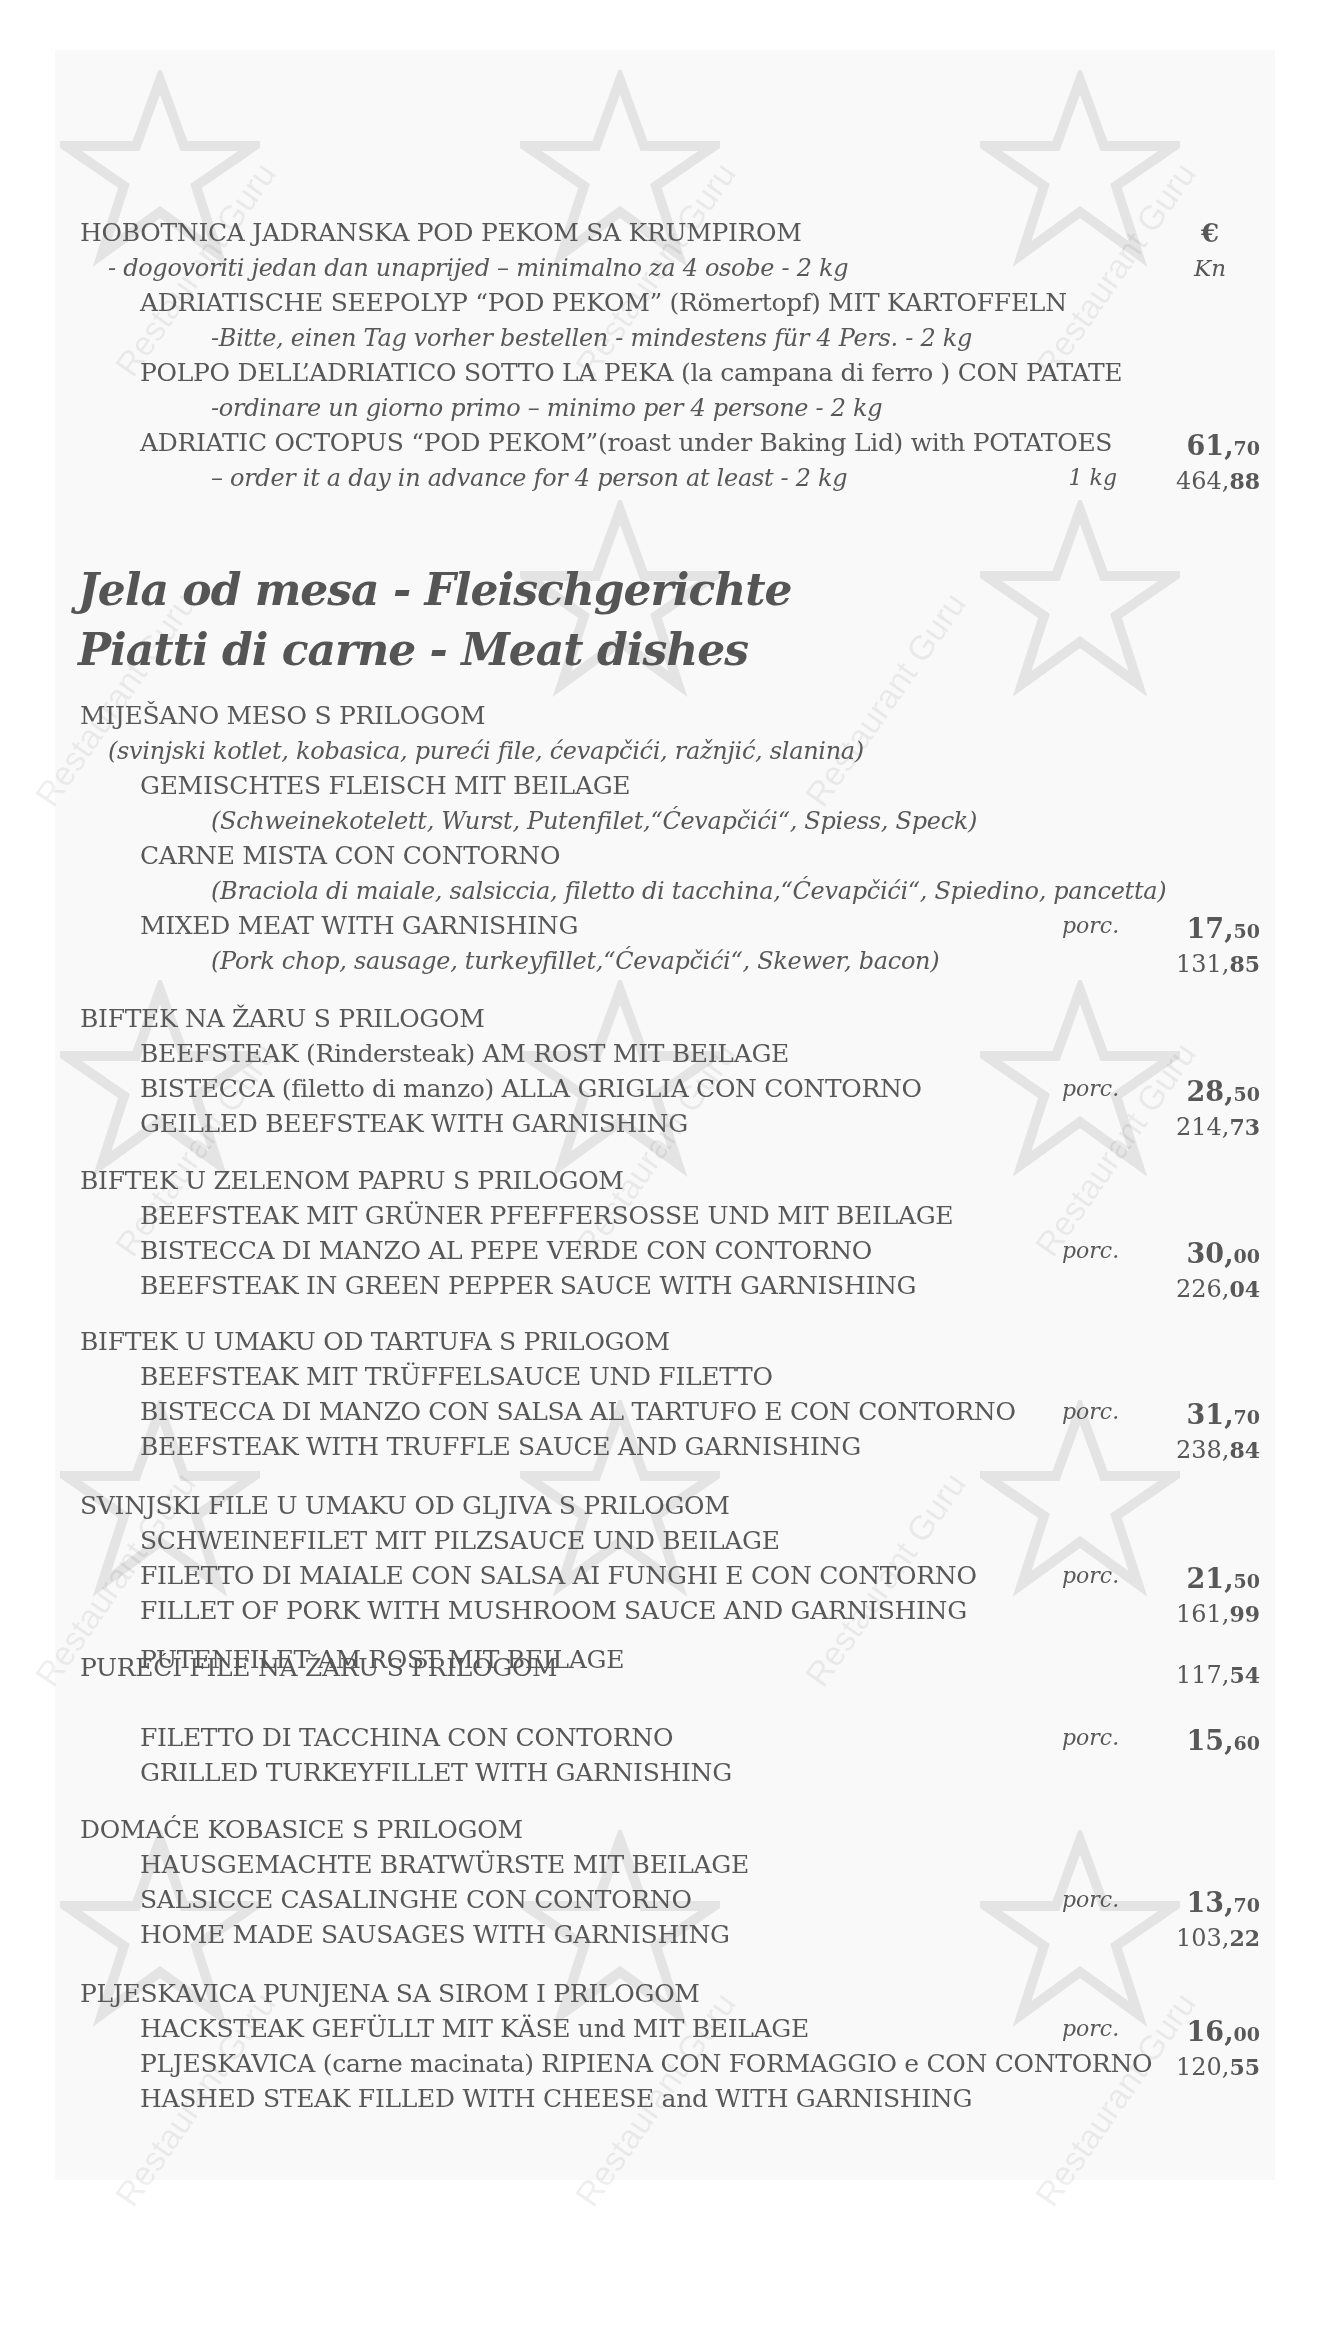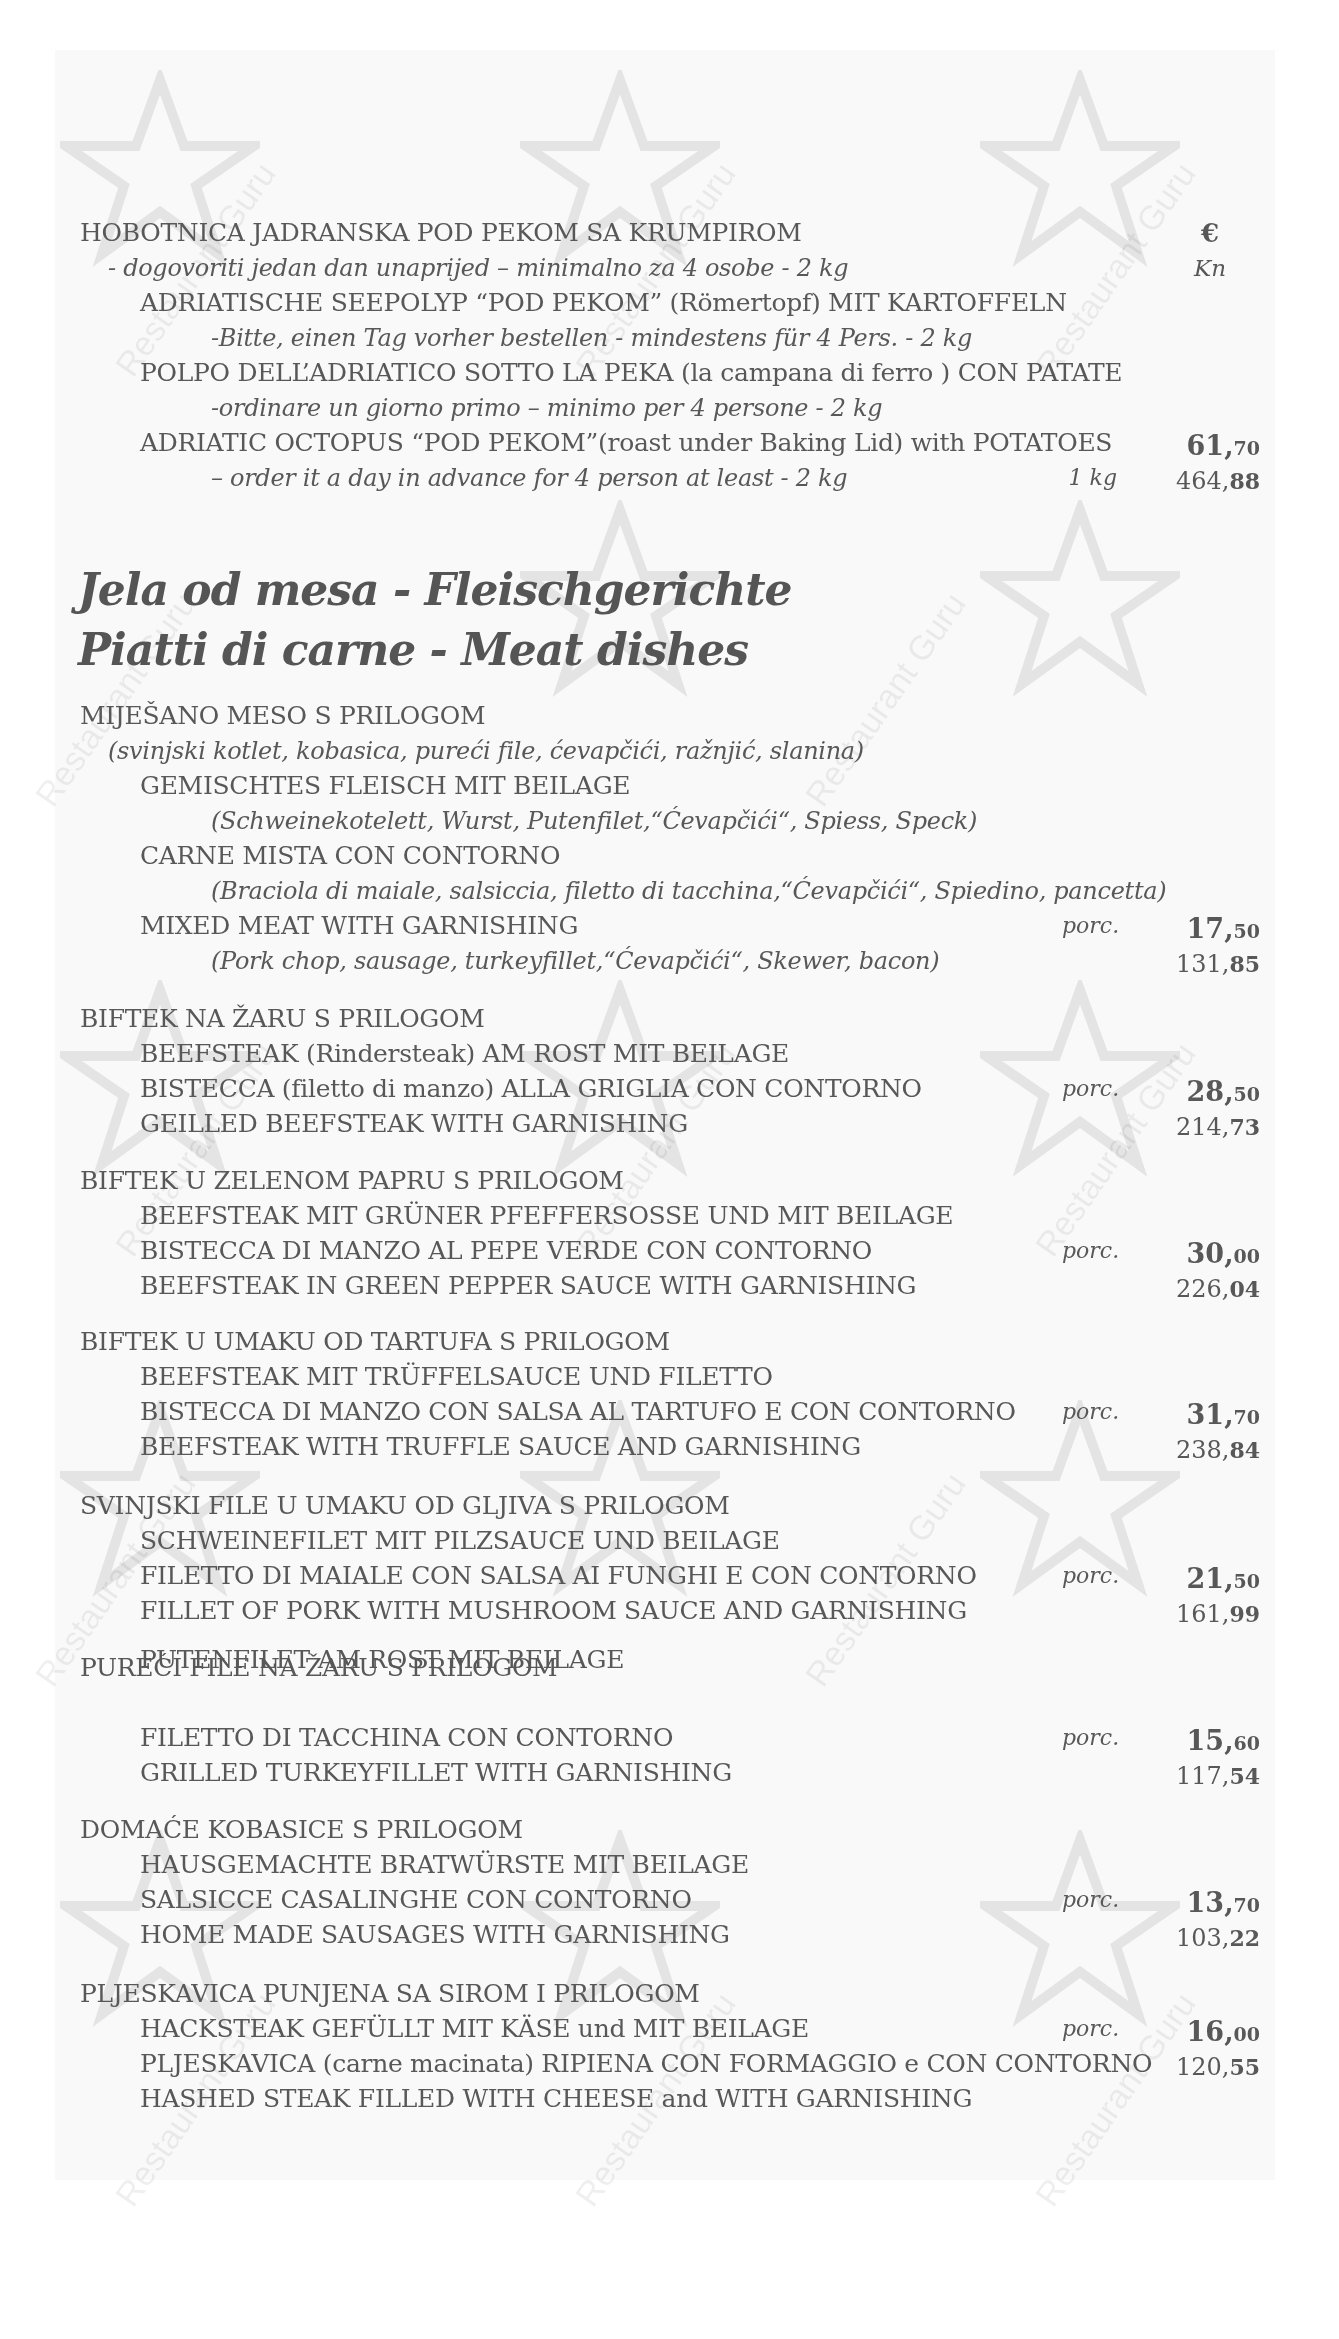--- a/index.html
+++ b/index.html
@@ -186,21 +186,21 @@
   <div class="price kn" style="top:1596px"><span class="int">161,</span><span class="dec">99</span></div>
 </div>
 
 <div>
   <div class="line lvl0" style="top:1653px">PUREĆI FILE NA ŽARU S PRILOGOM</div>
   <div class="line lvl1" style="top:1645px">PUTENFILET AM ROST MIT BEILAGE</div>
   <div class="line lvl1" style="top:1723px">FILETTO DI TACCHINA CON CONTORNO</div>
   <div class="porc" style="top:1723px">porc.</div>
   <div class="price" style="top:1723px"><span class="int">15,</span><span class="dec">60</span></div>
   <div class="line lvl1" style="top:1758px">GRILLED TURKEYFILLET WITH GARNISHING</div>
-  <div class="price kn" style="top:1758px"><span class="int">117,</span><span class="dec">54</span></div>
+  <div class="price kn" style="top:1657px"><span class="int">117,</span><span class="dec">54</span></div>
 </div>
 
 <div>
   <div class="line lvl0" style="top:1815px">DOMAĆE KOBASICE S PRILOGOM</div>
   <div class="line lvl1" style="top:1850px">HAUSGEMACHTE BRATWÜRSTE MIT BEILAGE</div>
   <div class="line lvl1" style="top:1885px">SALSICCE CASALINGHE CON CONTORNO</div>
   <div class="porc" style="top:1885px">porc.</div>
   <div class="price" style="top:1885px"><span class="int">13,</span><span class="dec">70</span></div>
   <div class="line lvl1" style="top:1920px">HOME MADE SAUSAGES WITH GARNISHING</div>
   <div class="price kn" style="top:1920px"><span class="int">103,</span><span class="dec">22</span></div>

